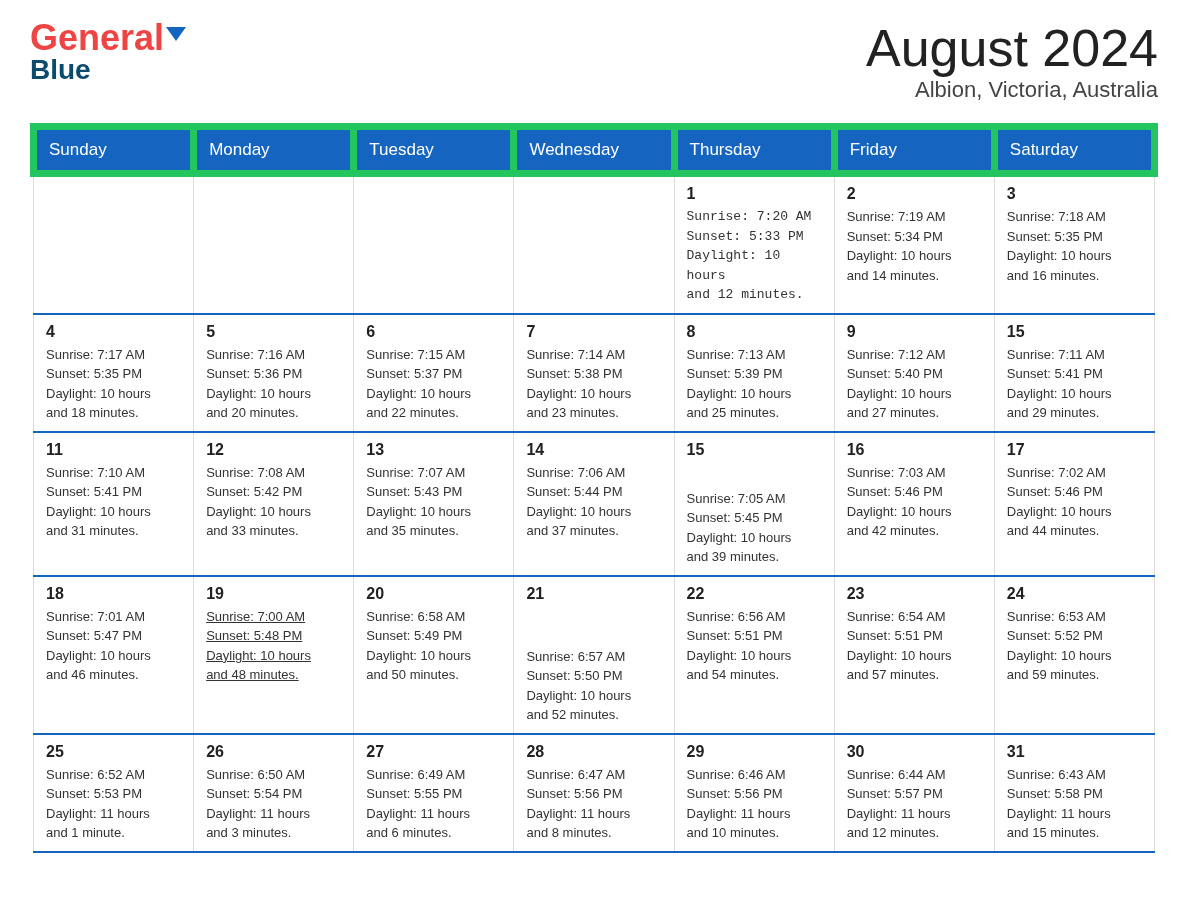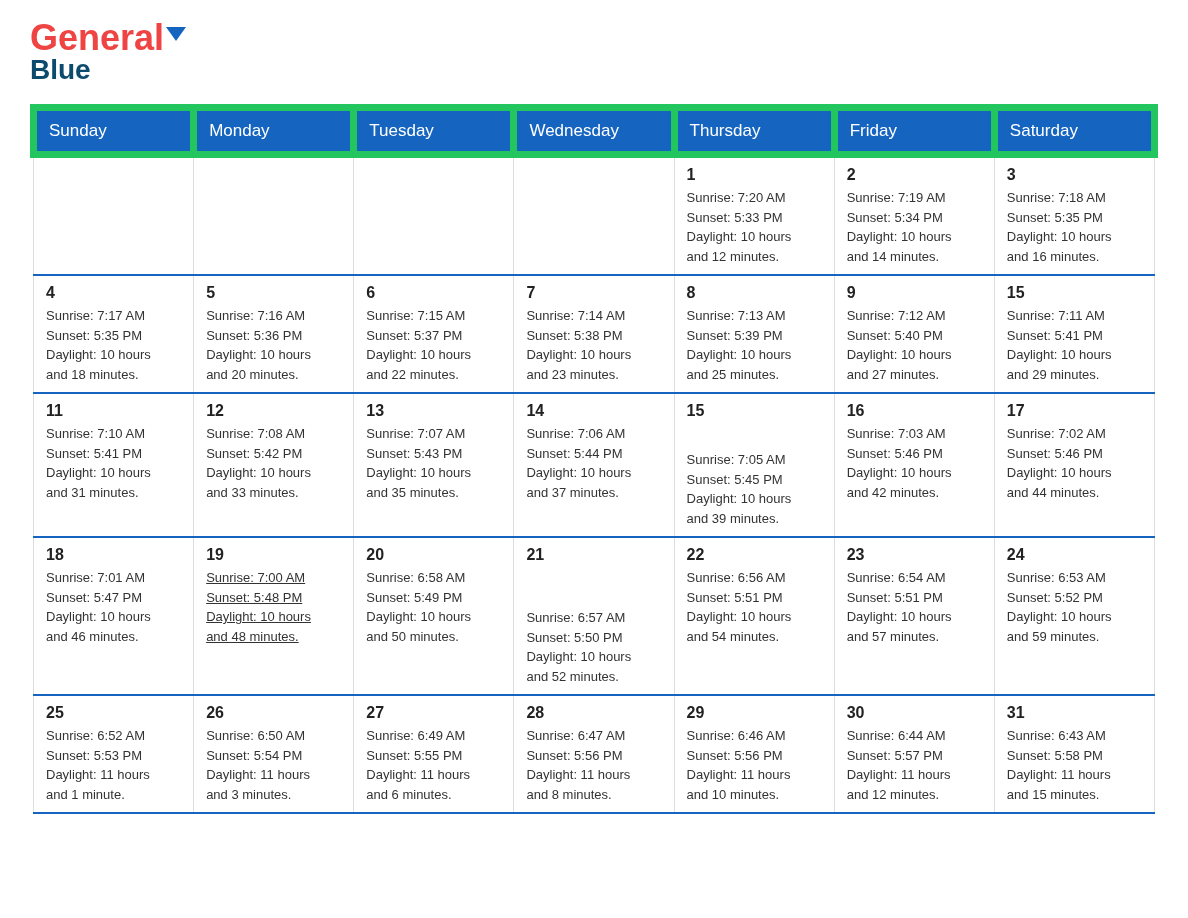--- a/index.html
+++ b/index.html
@@ -110,20 +110,24 @@
 </head>
 <body>
 
 <div class="header">
   <div class="logo">
     <div class="logo-row">
       <span class="logo-general">General</span>
       <span class="logo-triangle"></span>
     </div>
     <span class="logo-blue">Blue</span>
+  </div>
+  <div class="title-section">
+    <h1>August 2024</h1>
+    <h2>Albion, Victoria, Australia</h2>
   </div>
 </div>
 
 <table class="calendar">
   <thead>
     <tr>
     <th>Sunday</th>
         <th>Monday</th>
         <th>Tuesday</th>
         <th>Wednesday</th>
@@ -133,21 +137,21 @@
       </tr>
   </thead>
   <tbody id="calendar-body">
   <tr>
         <td class="empty-cell"></td>
         <td class="empty-cell"></td>
         <td class="empty-cell"></td>
         <td class="empty-cell"></td>
         <td>
           <div class="day-number">1</div>
-          <div class="day-info" style="white-space: pre-line;">Sunrise: 7:20 AM
+          <div class="day-info" style="white-space: pre-line; font-family: Liberation Mono, monospace;">Sunrise: 7:20 AM
 Sunset: 5:33 PM
 Daylight: 10 hours
 and 12 minutes.</div>
         </td>
         <td>
           <div class="day-number">2</div>
           <div class="day-info" style="white-space: pre-line;">Sunrise: 7:19 AM
 Sunset: 5:34 PM
 Daylight: 10 hours
 and 14 minutes.</div>

